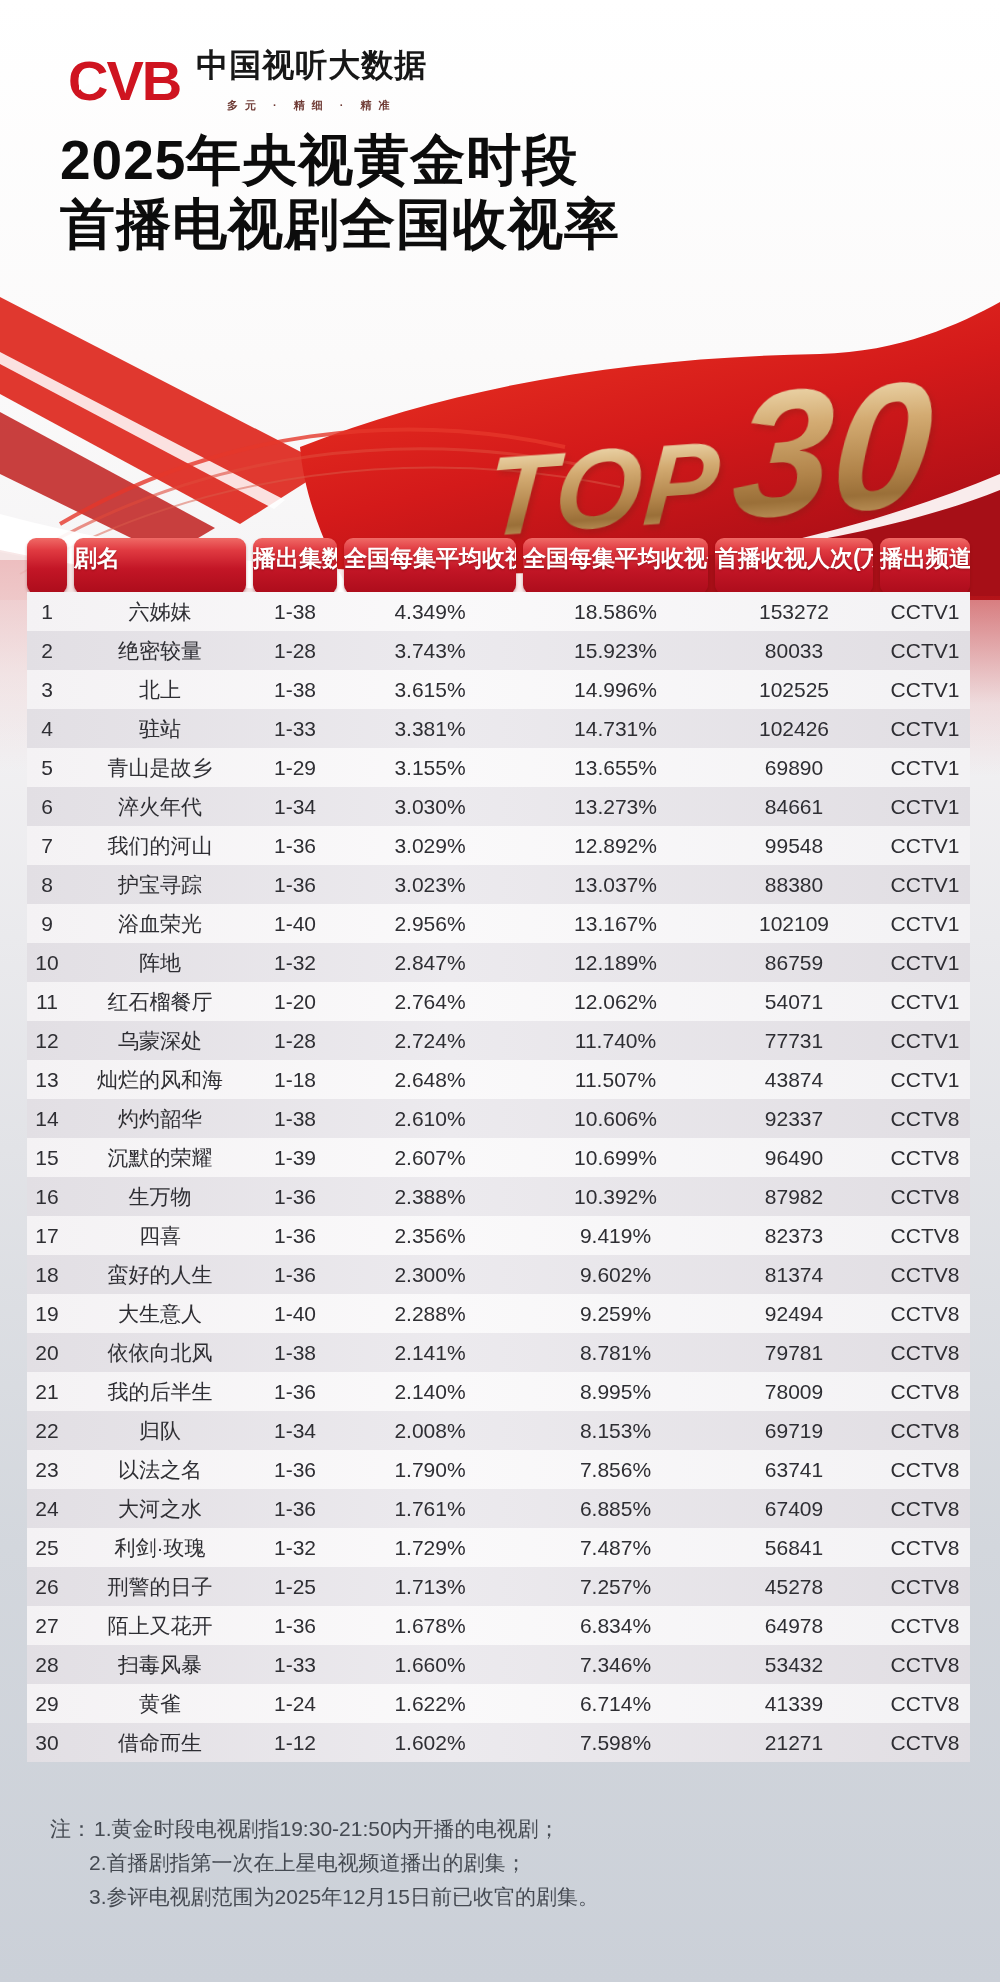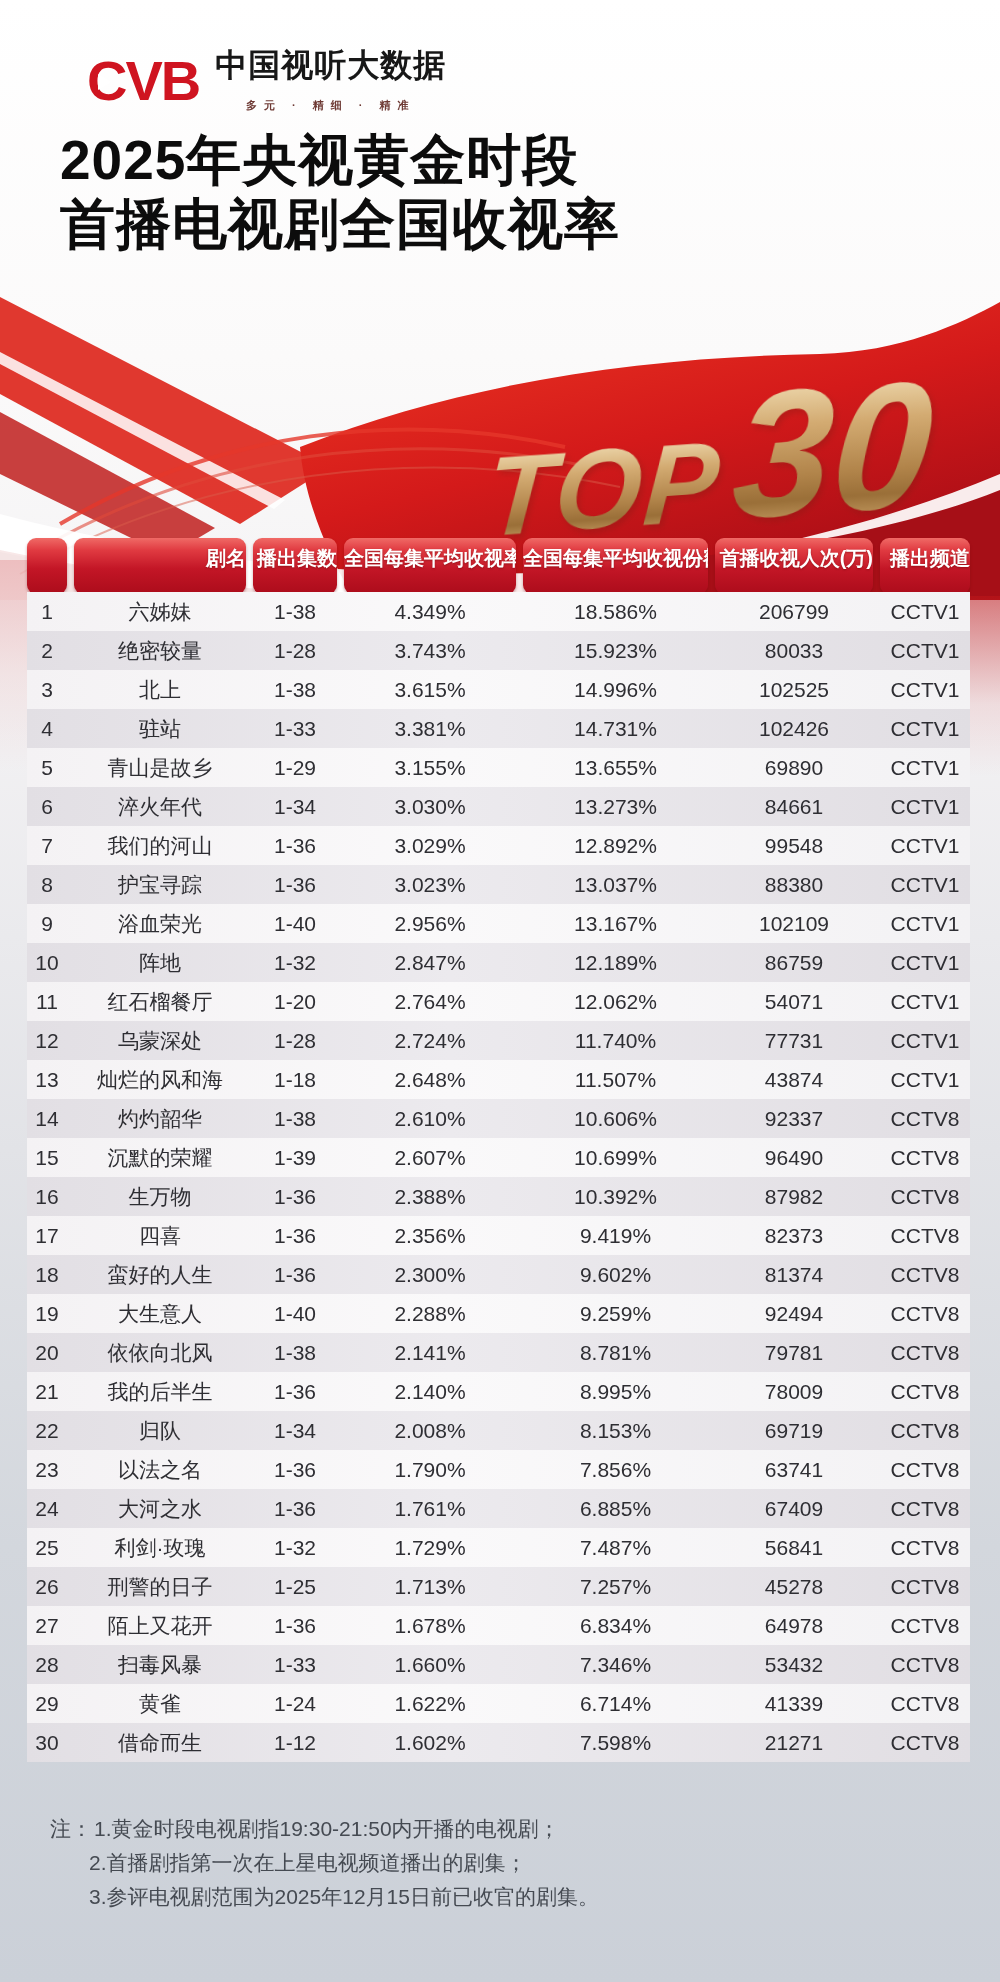--- a/index.html
+++ b/index.html
@@ -2,21 +2,21 @@
 <html><head>
 <meta charset="utf-8">
 <style>
   html,body{margin:0;padding:0;background:#9aa0a8;}
   .page{
     position:relative;width:1000px;height:1982px;overflow:hidden;margin:0 auto;
     background:linear-gradient(180deg,#ffffff 0%,#fbfafa 18%,#f1f0f2 38%,#e2e3e7 58%,#d3d7dd 78%,#cbd0d8 100%);
     font-family:"Liberation Sans",sans-serif;
   }
   
-  .logo{position:absolute;left:87px;top:48px;display:flex;align-items:center;gap:16px;z-index:3;}
+  .logo{position:absolute;left:68px;top:48px;display:flex;align-items:center;gap:16px;z-index:3;}
   .cvb{font-size:56px;font-weight:900;color:#cf1420;letter-spacing:-2px;line-height:1;position:relative;}
   .play-tri{position:absolute;left:11px;top:21px;width:0;height:0;
     border-left:13px solid #ffffff;border-top:8px solid transparent;border-bottom:8px solid transparent;}
   .logo-cn{font-size:32px;font-weight:900;color:#171717;letter-spacing:1px;line-height:1.1;}
   .logo-tag{font-size:11px;font-weight:700;color:#6e3a34;letter-spacing:7px;margin-top:15px;text-align:center;}
   
   .title{position:absolute;left:60px;top:128px;margin:0;font-size:55px;line-height:1.17;
     font-weight:900;color:#0c0c0c;letter-spacing:1px;z-index:3;}
   
   .banner-wrap{position:absolute;left:0;top:262px;width:1000px;height:338px;z-index:0;}
@@ -29,21 +29,21 @@
     transform:rotate(-4deg) skewX(-8deg);z-index:1;
     filter:drop-shadow(3px 4px 3px rgba(130,30,20,0.35));}
   .top30 span{
     font-weight:900;font-style:italic;line-height:.82;
     background:linear-gradient(180deg,#eed9ae 0%,#d3ab72 30%,#b1844a 65%,#9a6f38 82%,#c59c62 100%);
     -webkit-background-clip:text;background-clip:text;color:transparent;}
   .top30 .t{font-size:112px;letter-spacing:2px;}
   .top30 .n{font-size:178px;letter-spacing:0;}
   
   .thead{position:absolute;left:27px;top:538px;width:943px;display:flex;gap:7px;z-index:2;}
-  .hbadge{height:56px;line-height:40px;text-align:right;color:#fff;font-weight:700;font-size:20px;
+  .hbadge{height:56px;line-height:40px;text-align:left;color:#fff;font-weight:700;font-size:23px;
     border-radius:9px;
     background:linear-gradient(180deg,#f06a66 0%,#e03a41 22%,#c31626 55%,#ac0c1b 100%);
     box-shadow:0 2px 3px rgba(120,10,15,.35);text-shadow:0 1px 2px rgba(90,0,5,.45);
     white-space:nowrap;overflow:hidden;}
   .thead [data-idx="0"]{width:40px;}
   .thead [data-idx="1"]{width:172px;}
   .thead [data-idx="2"]{width:84px;}
   .thead [data-idx="3"]{width:172px;}
   .thead [data-idx="4"]{width:185px;}
   .thead [data-idx="5"]{width:158px;}
@@ -128,21 +128,21 @@
     </div>
 
   <div class="tbody">
 
   <div class="trow" data-idx="0">
         <div class="cell w0">1</div>
         <div class="cell w1">六姊妹</div>
         <div class="cell w2">1-38</div>
         <div class="cell w3">4.349%</div>
         <div class="cell w4">18.586%</div>
-        <div class="cell w5">206799</div>
+        <div class="cell w5">153272</div>
         <div class="cell w6">CCTV1</div>
       </div>
       <div class="trow" data-idx="1">
         <div class="cell w0">2</div>
         <div class="cell w1">绝密较量</div>
         <div class="cell w2">1-28</div>
         <div class="cell w3">3.743%</div>
         <div class="cell w4">15.923%</div>
         <div class="cell w5">80033</div>
         <div class="cell w6">CCTV1</div>

